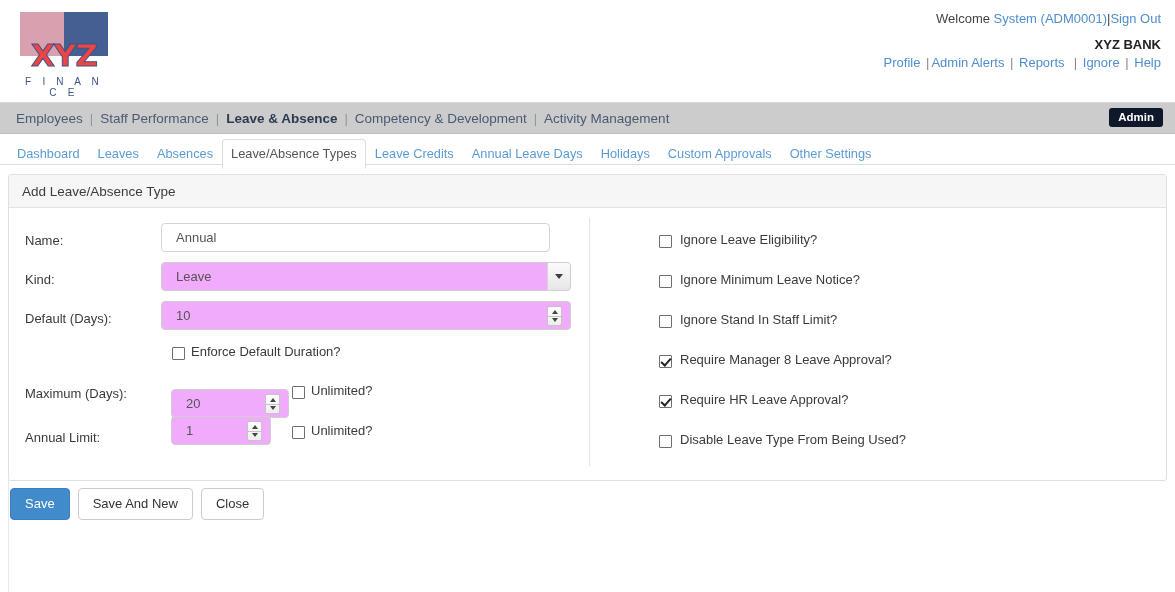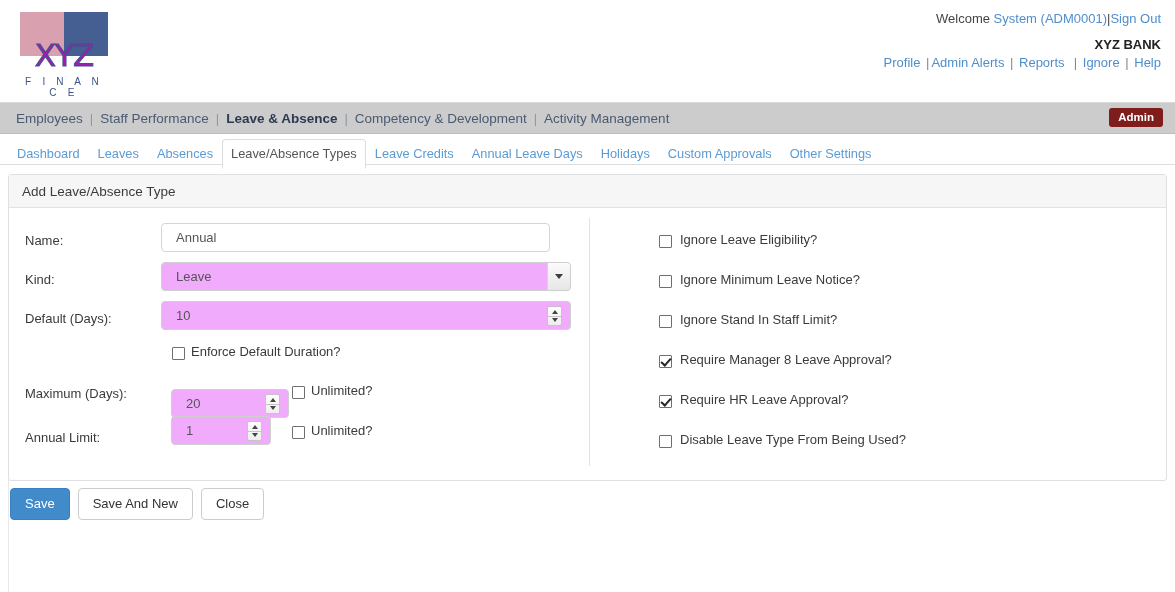--- a/index.html
+++ b/index.html
@@ -34,24 +34,24 @@
   }
   .logo-block-blue {
     position: absolute; left: 44px; top: 0;
     width: 44px; height: 44px;
     background: #465f92;
   }
   .logo-xyz {
     position: absolute; left: 0px; top: 26px;
     width: 88px;
     font-family: "DejaVu Sans", sans-serif;
-    font-weight: normal;
+    font-weight: bold;
     font-size: 31px;
     letter-spacing: -1px;
-    color: #a21caf;
+    color: #ef4444;
     line-height: 34px;
     text-align: center;
     -webkit-text-stroke: 1px #3c5488;
   }
   .logo-finance {
     position: absolute; left: 0; top: 64px;
     width: 88px;
     text-align: center;
     font-size: 10px;
     letter-spacing: 4.2px;
@@ -87,21 +87,21 @@
     color: #4a5a72;
     text-decoration: none;
     font-size: 13.5px;
     padding: 0 4px;
   }
   .mainnav a.active { font-weight: bold; color: #2d3b52; }
   .mainnav .navsep { color: #8d97a5; padding: 0 3px; font-size: 13px; }
   .admin-badge {
     position: absolute;
     right: 12px; top: 5px;
-    background: #7f1d1d;
+    background: #0f172a;
     color: #ffffff;
     font-size: 11.5px;
     font-weight: bold;
     border-radius: 3px;
     padding: 3px 9px 4px 9px;
     line-height: normal;
   }
 
   
   .subtabs {

